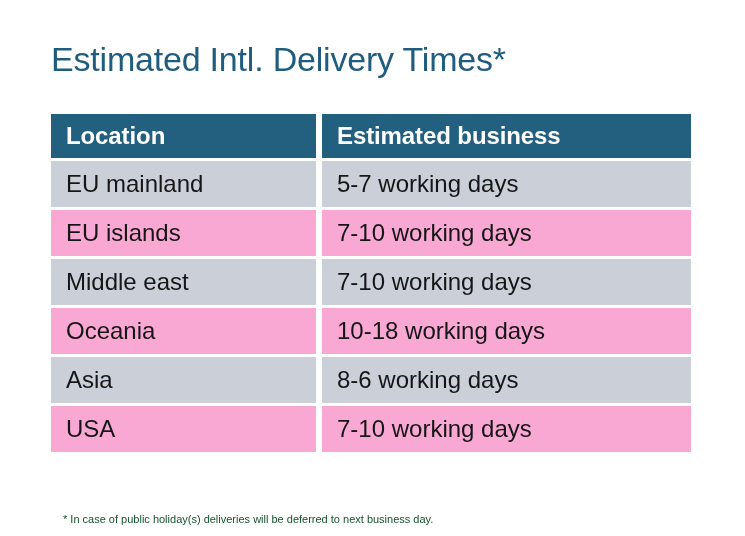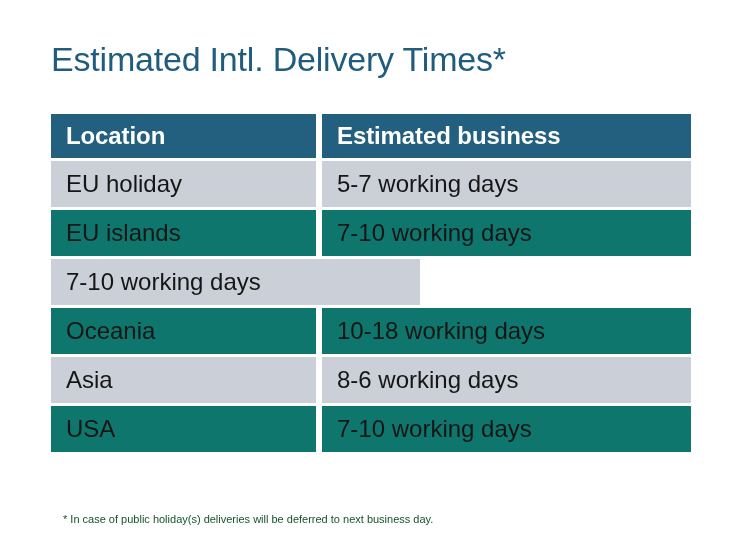--- a/index.html
+++ b/index.html
@@ -66,21 +66,21 @@
     background: #23607f;
     color: #ffffff;
     font-weight: 700;
     height: 44px;
     letter-spacing: -0.1px;
   }
   .row-dark .cell {
     background: #cbcfd7;
   }
   .row-light .cell {
-    background: #0f766e;
+    background: #f9a8d4;
   }
   .footnote {
     position: absolute;
     left: 63px;
     top: 509px;
     font-size: 11px;
     line-height: 20px;
     color: #14532d;
     white-space: nowrap;
   }
@@ -93,30 +93,31 @@
   <div class="page-title">Estimated Intl. Delivery Times*</div>
 
   <div class="delivery-table">
 
     <div class="t-row header-row">
       <div class="cell col-loc">Location</div>
       <div class="cell col-eta">Estimated business</div>
     </div>
 
     <div class="t-row row-dark">
-      <div class="cell col-loc">EU holiday</div>
+      <div class="cell col-loc">EU mainland</div>
       <div class="cell col-eta">5-7 working days</div>
     </div>
 
     <div class="t-row row-light">
       <div class="cell col-loc">EU islands</div>
       <div class="cell col-eta">7-10 working days</div>
     </div>
 
     <div class="t-row row-dark">
+      <div class="cell col-loc">Middle east</div>
       <div class="cell col-eta">7-10 working days</div>
     </div>
 
     <div class="t-row row-light">
       <div class="cell col-loc">Oceania</div>
       <div class="cell col-eta">10-18 working days</div>
     </div>
 
     <div class="t-row row-dark">
       <div class="cell col-loc">Asia</div>

